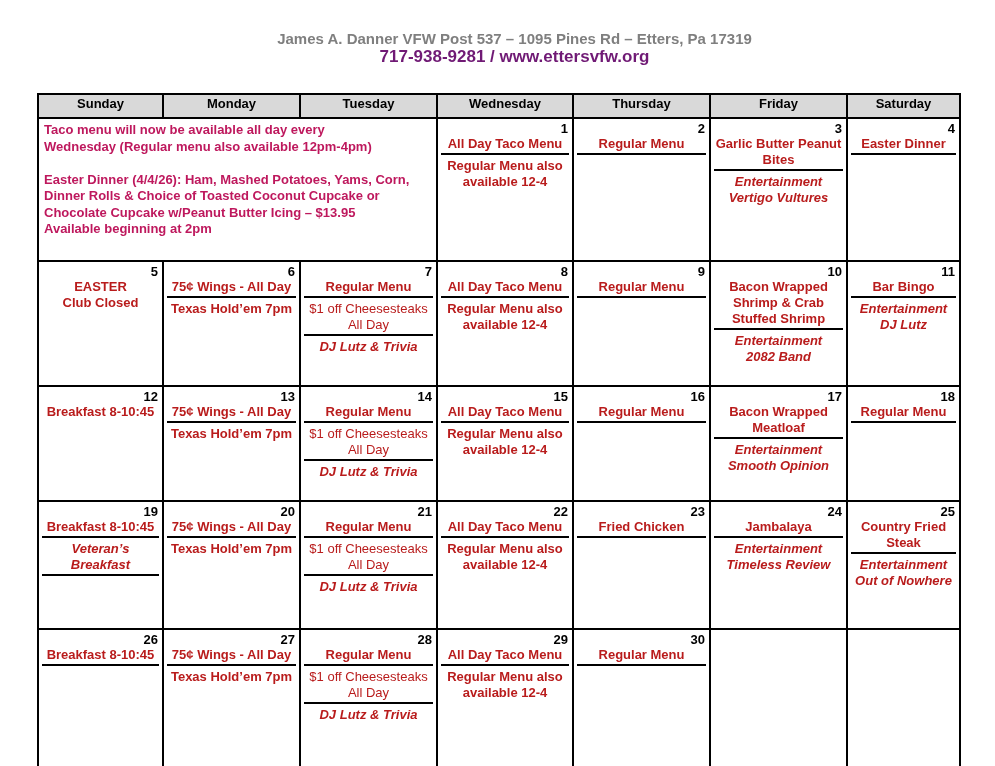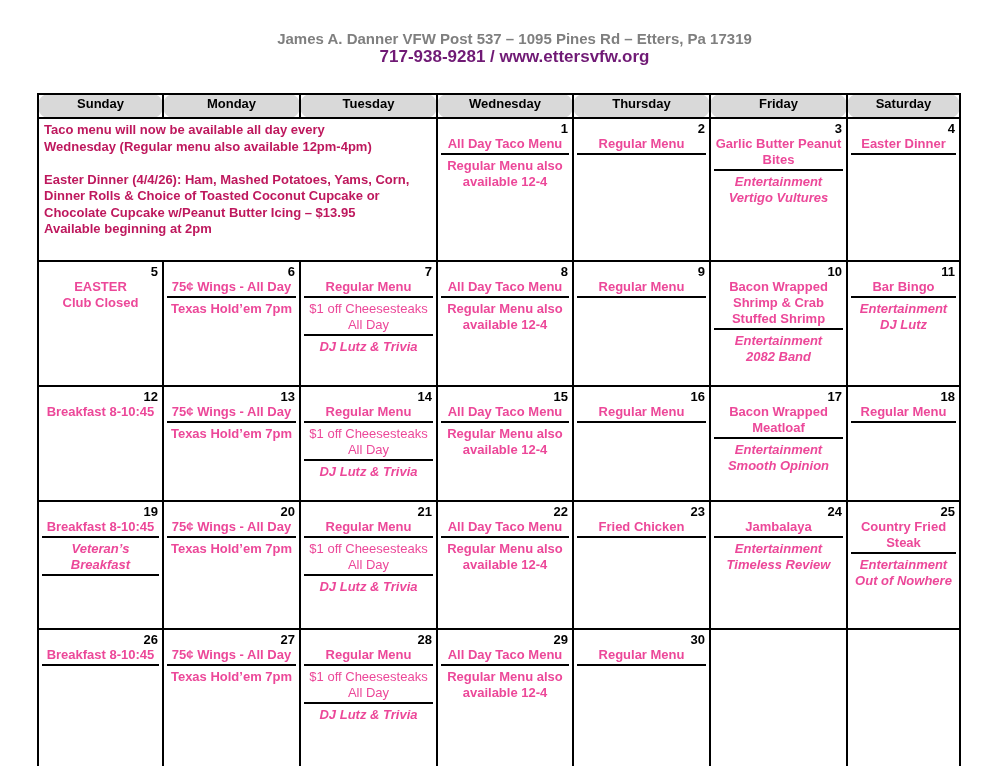--- a/index.html
+++ b/index.html
@@ -11,28 +11,28 @@
   .hdr-line1 { color:#7f7f7f; font-weight:bold; font-size:15px; line-height:18px; }
   .hdr-line2 { color:#701a75; font-weight:bold; font-size:17px; line-height:17px; }
   .hdr-month { color:#000; font-weight:bold; font-size:13.5px; line-height:16px; margin-top:4px;
                text-decoration:underline; text-decoration-thickness:2px; text-underline-offset:2px; }
 
   table.cal { position:absolute; left:37px; top:93px; border-collapse:collapse; table-layout:fixed; }
   .cal col.c0 { width:125px; } .cal col.c1 { width:137px; } .cal col.c2 { width:137px; }
   .cal col.c3 { width:136px; } .cal col.c4 { width:137px; } .cal col.c5 { width:137px; }
   .cal col.c6 { width:113px; }
   .cal th, .cal td { border:2px solid #000; padding:0; vertical-align:top; }
-  .cal th { background:#d9d9d9; color:#000; font-weight:bold; font-size:13px; height:19px; padding:1px 0 2px 0;border-radius:11px; }
+  .cal th { background:#d9d9d9; color:#000; font-weight:bold; font-size:13px; height:19px; padding:1px 0 2px 0; }
 
   td.announce {
     text-align:left; font-weight:bold; font-size:13px; line-height:16.5px;
     padding:3px 5px; white-space:pre-line; color:#be185d;
   }
   .datenum { text-align:right; font-weight:bold; font-size:13px; line-height:15px; padding:2px 4px 0 0; }
-  .blk { margin:0 3px 3px 3px; text-align:center; font-size:13px; line-height:16px; color:#ec4899; }
+  .blk { margin:0 3px 3px 3px; text-align:center; font-size:13px; line-height:16px; color:#b91c1c; }
   .blk.u { border-bottom:2px solid #000; padding-bottom:1px; margin-bottom:3px; }
   .seg { display:block; }
   .s-b  { font-weight:bold; }
   .s-r  { font-weight:normal; }
   .s-bi { font-weight:bold; font-style:italic; }
 </style>
 </head>
 <body>
 
 <div class="page">

